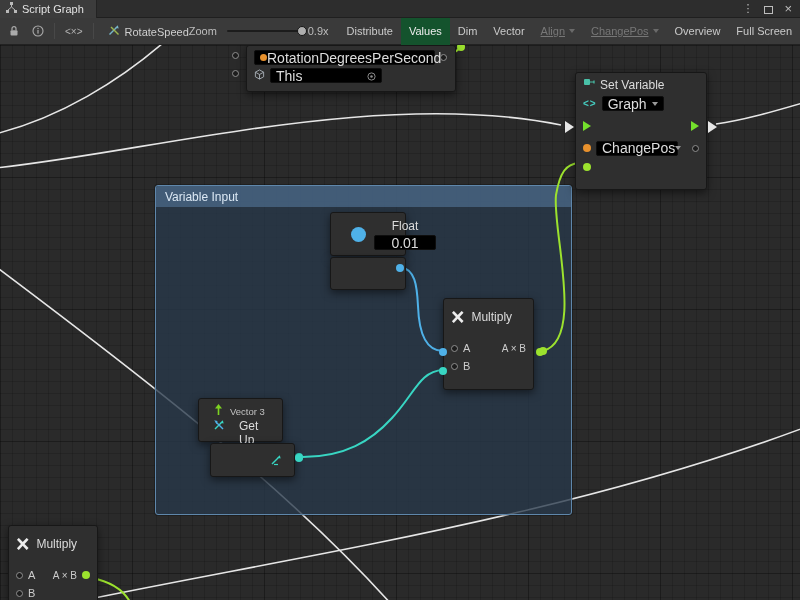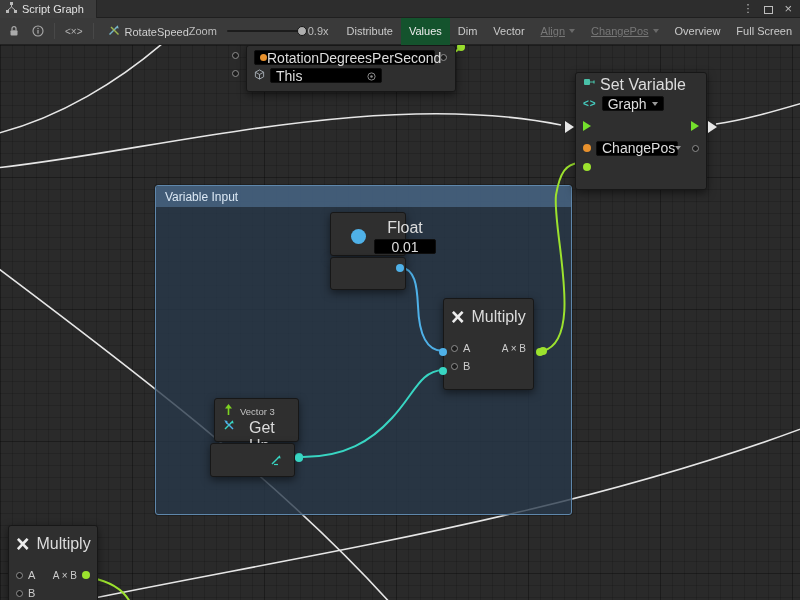--- a/index.html
+++ b/index.html
@@ -56,21 +56,21 @@
   .pdot{width:8px;height:8px;border-radius:50%;flex:none;}
   .orange{background:#e8912d;}
   .green{background:#9ce22e;}
   .blue{background:#4fb1e8;}
   .teal{background:#38d6c3;}
   .pdot.small{width:7px;height:7px;}
   .abs{position:absolute;}
   .flow-arrow{width:0;height:0;border-top:5px solid transparent;border-bottom:5px solid transparent;border-left:8px solid #74e02c;}
   .white-arrow{width:0;height:0;border-top:6px solid transparent;border-bottom:6px solid transparent;border-left:9px solid #e6e6e6;}
   .xicon{font-size:23px;font-weight:bold;color:#ededed;line-height:1;}
-  .node-title{font-size:16px;color:#dcdcdc;}
+  .node-title{font-size:12px;color:#dcdcdc;}
   .subtle{font-size:9.5px;color:#c2c2c2;}
   .spacer{margin-left:auto;}
   .cyan-code{color:#45cdc0;font-weight:bold;font-size:10px;letter-spacing:1px;}
 </style>
 </head>
 <body>
 
 <div class="app">
 
   <div class="titlebar">
@@ -262,21 +262,21 @@
       </div>
       <div class="row" style="height:18px;">
         <span class="ring"></span>
         <span>B</span>
       </div>
       <span class="pdot blue abs" style="left:-5px;top:49px;"></span>
       <span class="pdot teal abs" style="left:-5px;top:68px;"></span>
       <span class="pdot green abs" style="right:-11px;top:49px;"></span>
     </div>
 
-    <div class="node" style="left:214px;top:353px;width:85px;height:44px;padding:4px 8px;">
+    <div class="node" style="left:198px;top:353px;width:85px;height:44px;padding:4px 14px;">
       <div style="display:flex;align-items:center;gap:6px;height:16px;">
         <span>
           <svg width="11" height="12" viewBox="0 0 11 12">
               <path d="M5.5 11V3" stroke="#7ed321" stroke-width="1.6" fill="none"></path>
               <path d="M5.5 0L9 4.5H2z" fill="#7ed321"></path>
             </svg>
         </span>
         <span class="subtle">Vector 3</span>
       </div>
       <div style="display:flex;align-items:flex-start;gap:14px;height:16px;">

